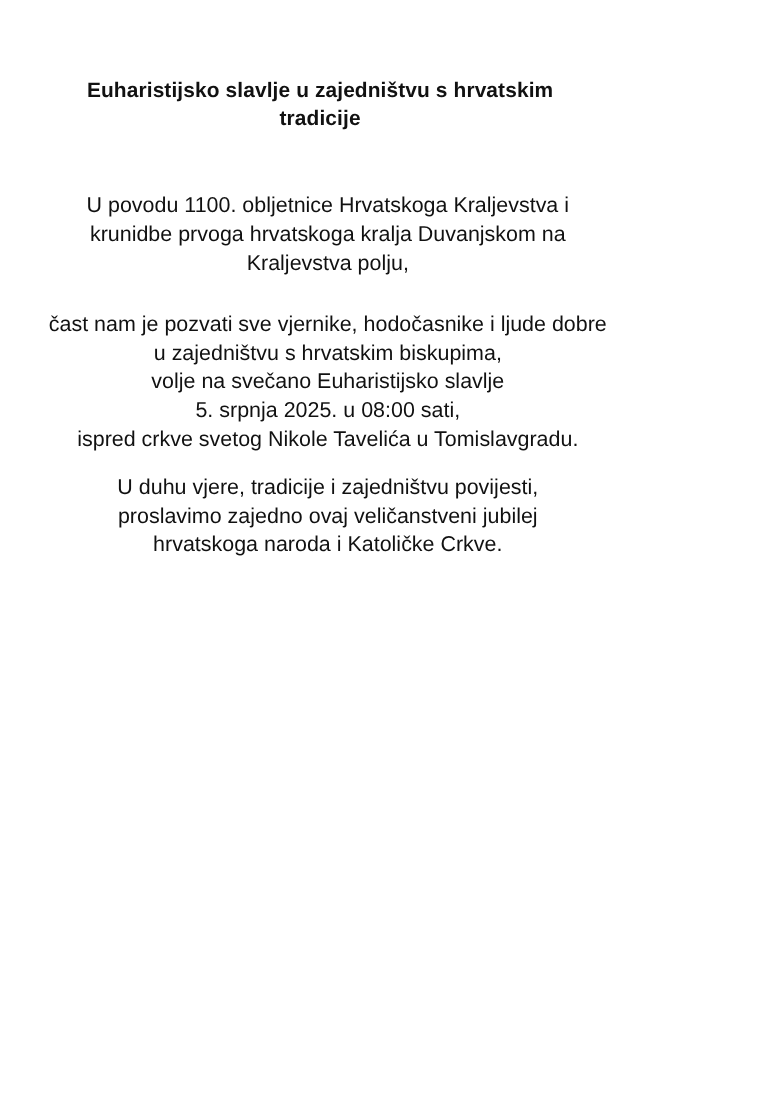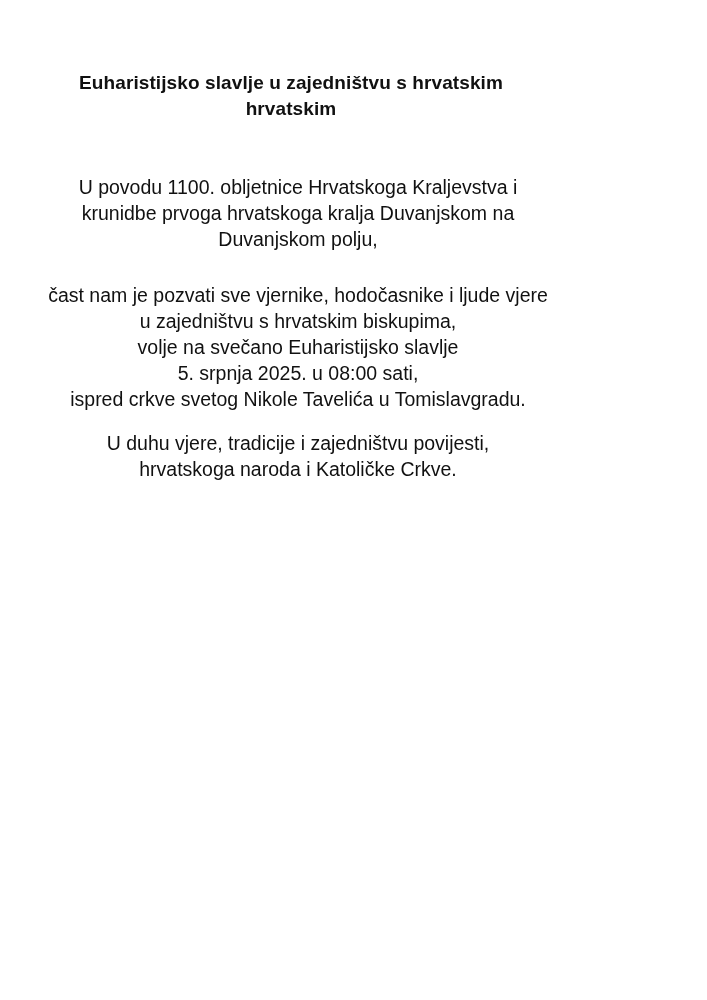--- a/index.html
+++ b/index.html
@@ -48,35 +48,36 @@
     #para2 { top: 282px; }
     #para3 { top: 430px; }
   </style>
 </head>
 <body>
 
 <div class="page">
 
   <div class="title">
     <span class="line">Euharistijsko slavlje u zajedništvu s hrvatskim</span>
-    <span class="line">hrvatskim</span>
+    <span class="line">tradicije</span>
   </div>
 
   <div class="block" id="para1">
     <span class="line">U povodu 1100. obljetnice Hrvatskoga Kraljevstva i</span>
     <span class="line">krunidbe prvoga hrvatskoga kralja Duvanjskom na</span>
-    <span class="line">Duvanjskom polju,</span>
+    <span class="line">Kraljevstva polju,</span>
   </div>
 
   <div class="block" id="para2">
-    <span class="line">čast nam je pozvati sve vjernike, hodočasnike i ljude vjere</span>
+    <span class="line">čast nam je pozvati sve vjernike, hodočasnike i ljude dobre</span>
     <span class="line">u zajedništvu s hrvatskim biskupima,</span>
     <span class="line">volje na svečano Euharistijsko slavlje</span>
     <span class="line">5. srpnja 2025. u 08:00 sati,</span>
     <span class="line">ispred crkve svetog Nikole Tavelića u Tomislavgradu.</span>
   </div>
 
   <div class="block" id="para3">
     <span class="line">U duhu vjere, tradicije i zajedništvu povijesti,</span>
+    <span class="line">proslavimo zajedno ovaj veličanstveni jubilej</span>
     <span class="line">hrvatskoga naroda i Katoličke Crkve.</span>
   </div>
 
 </div>
 
 </body></html>

